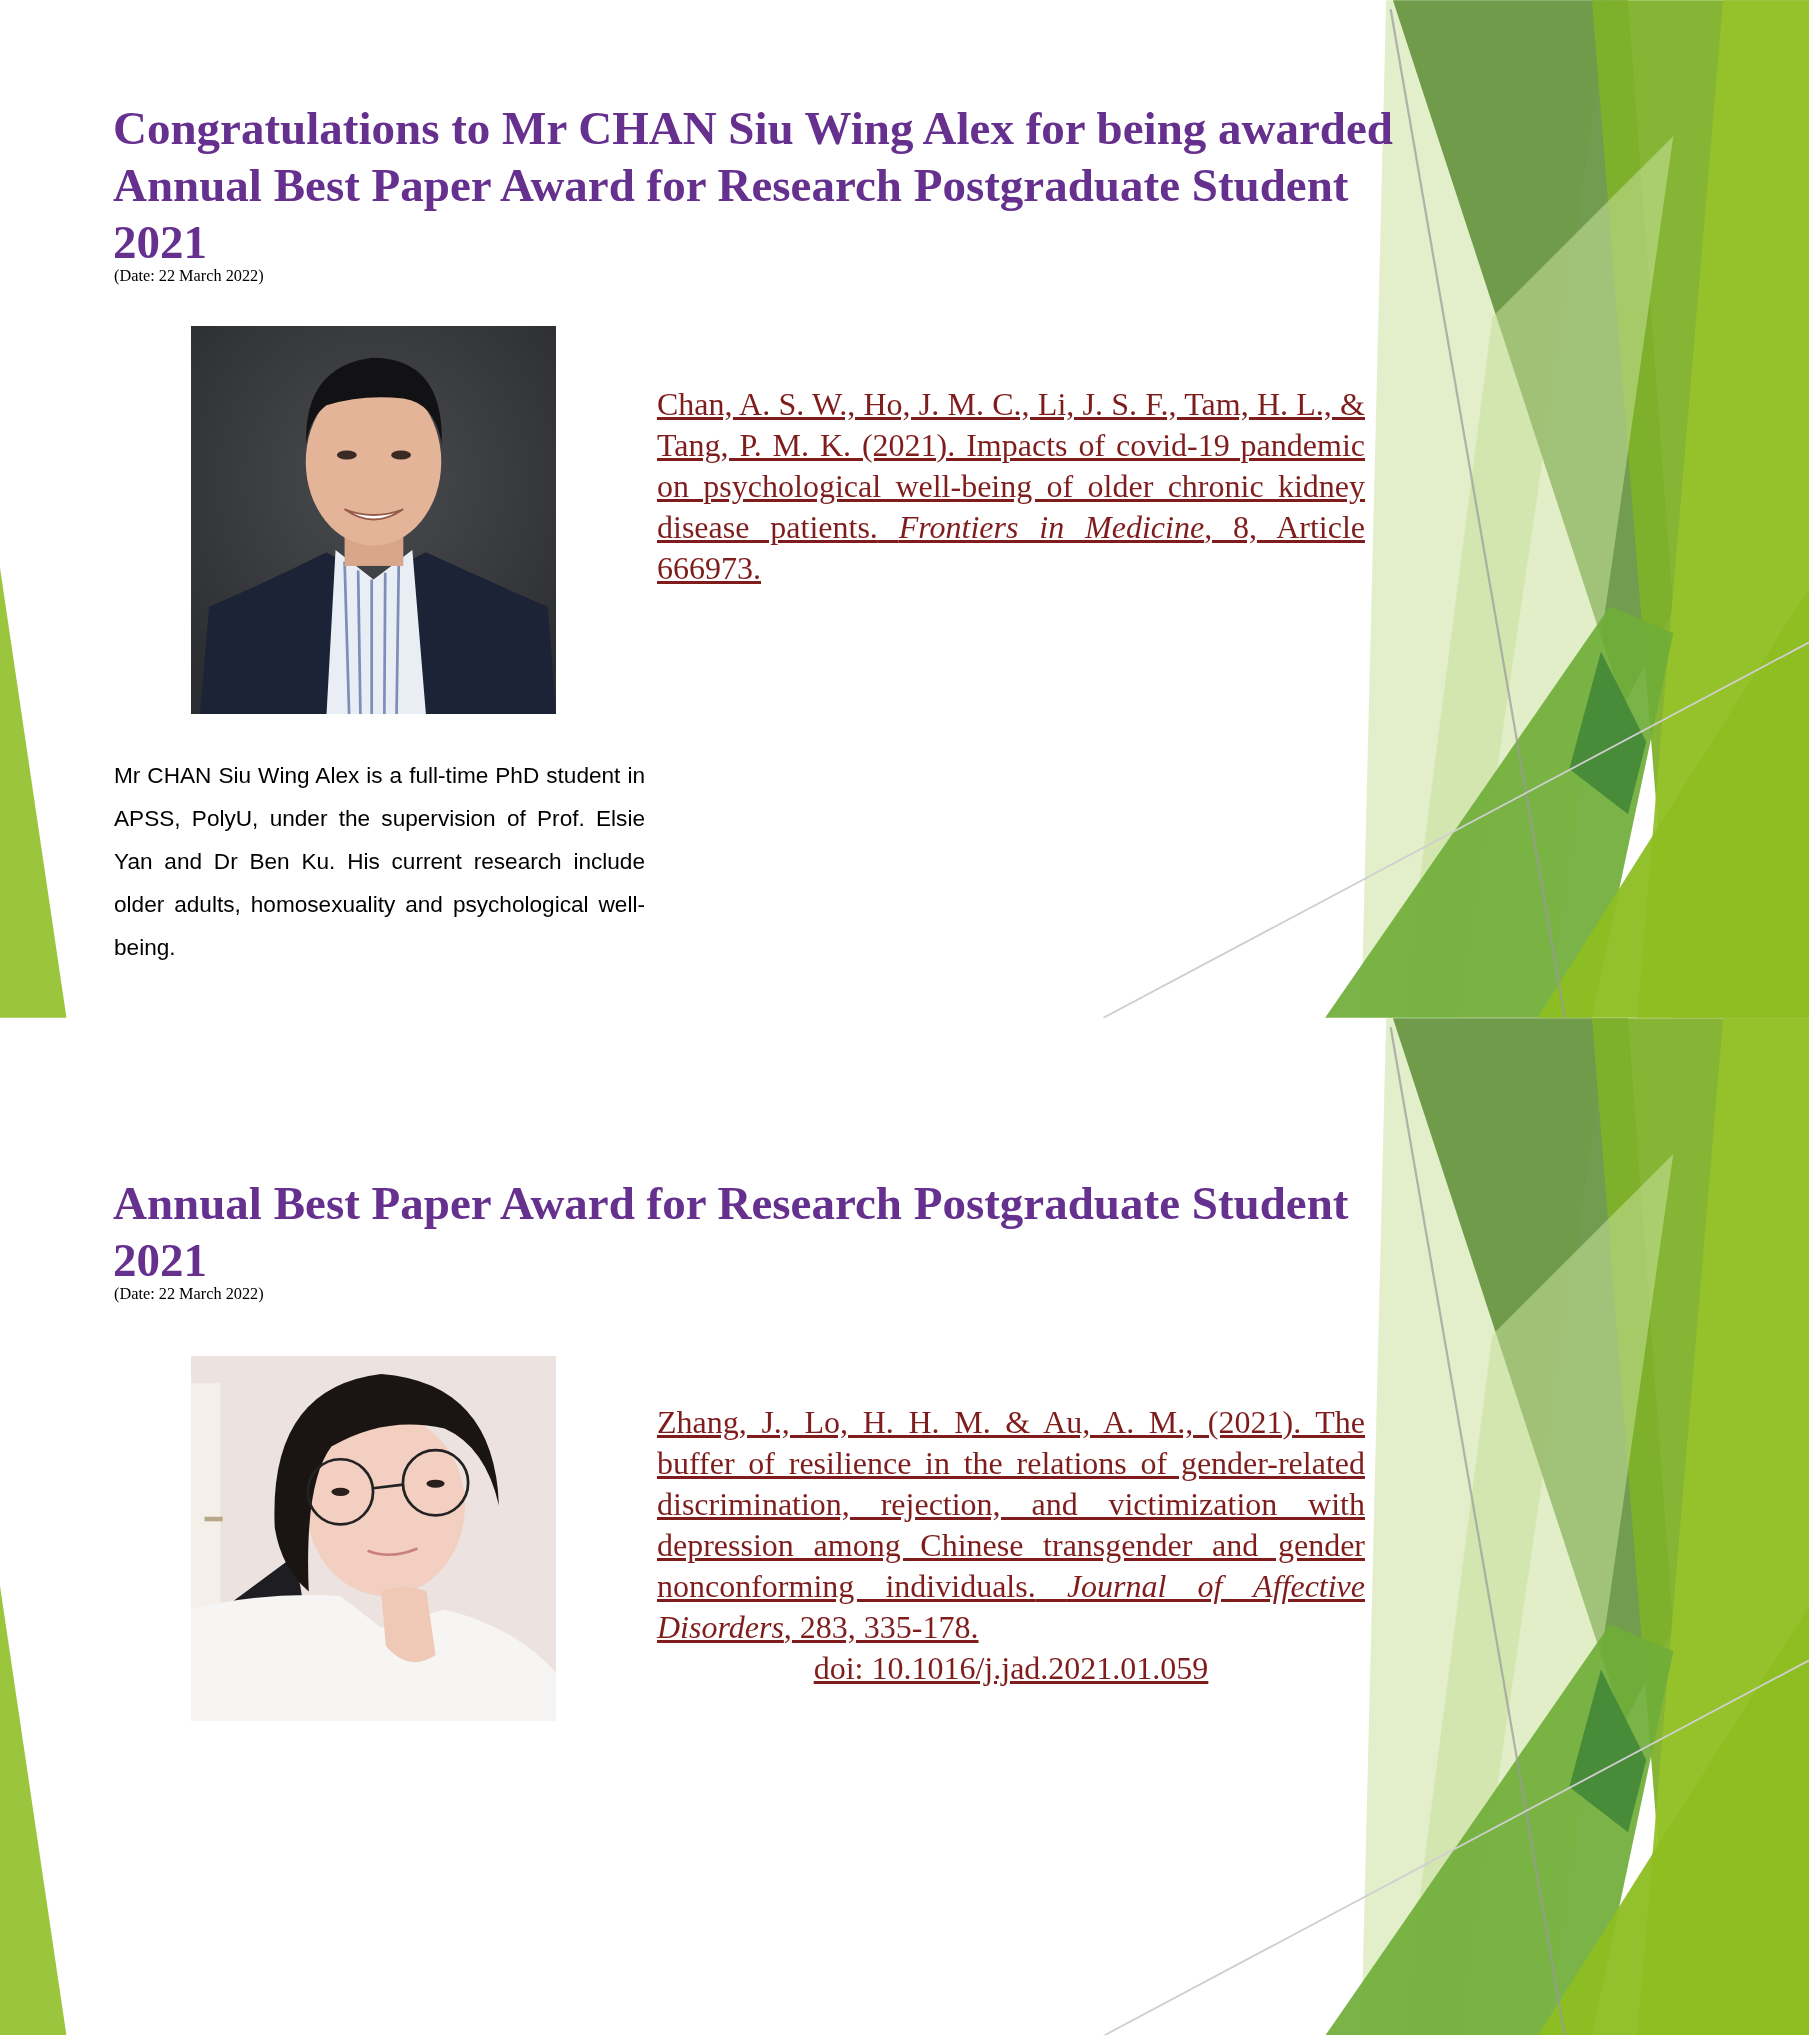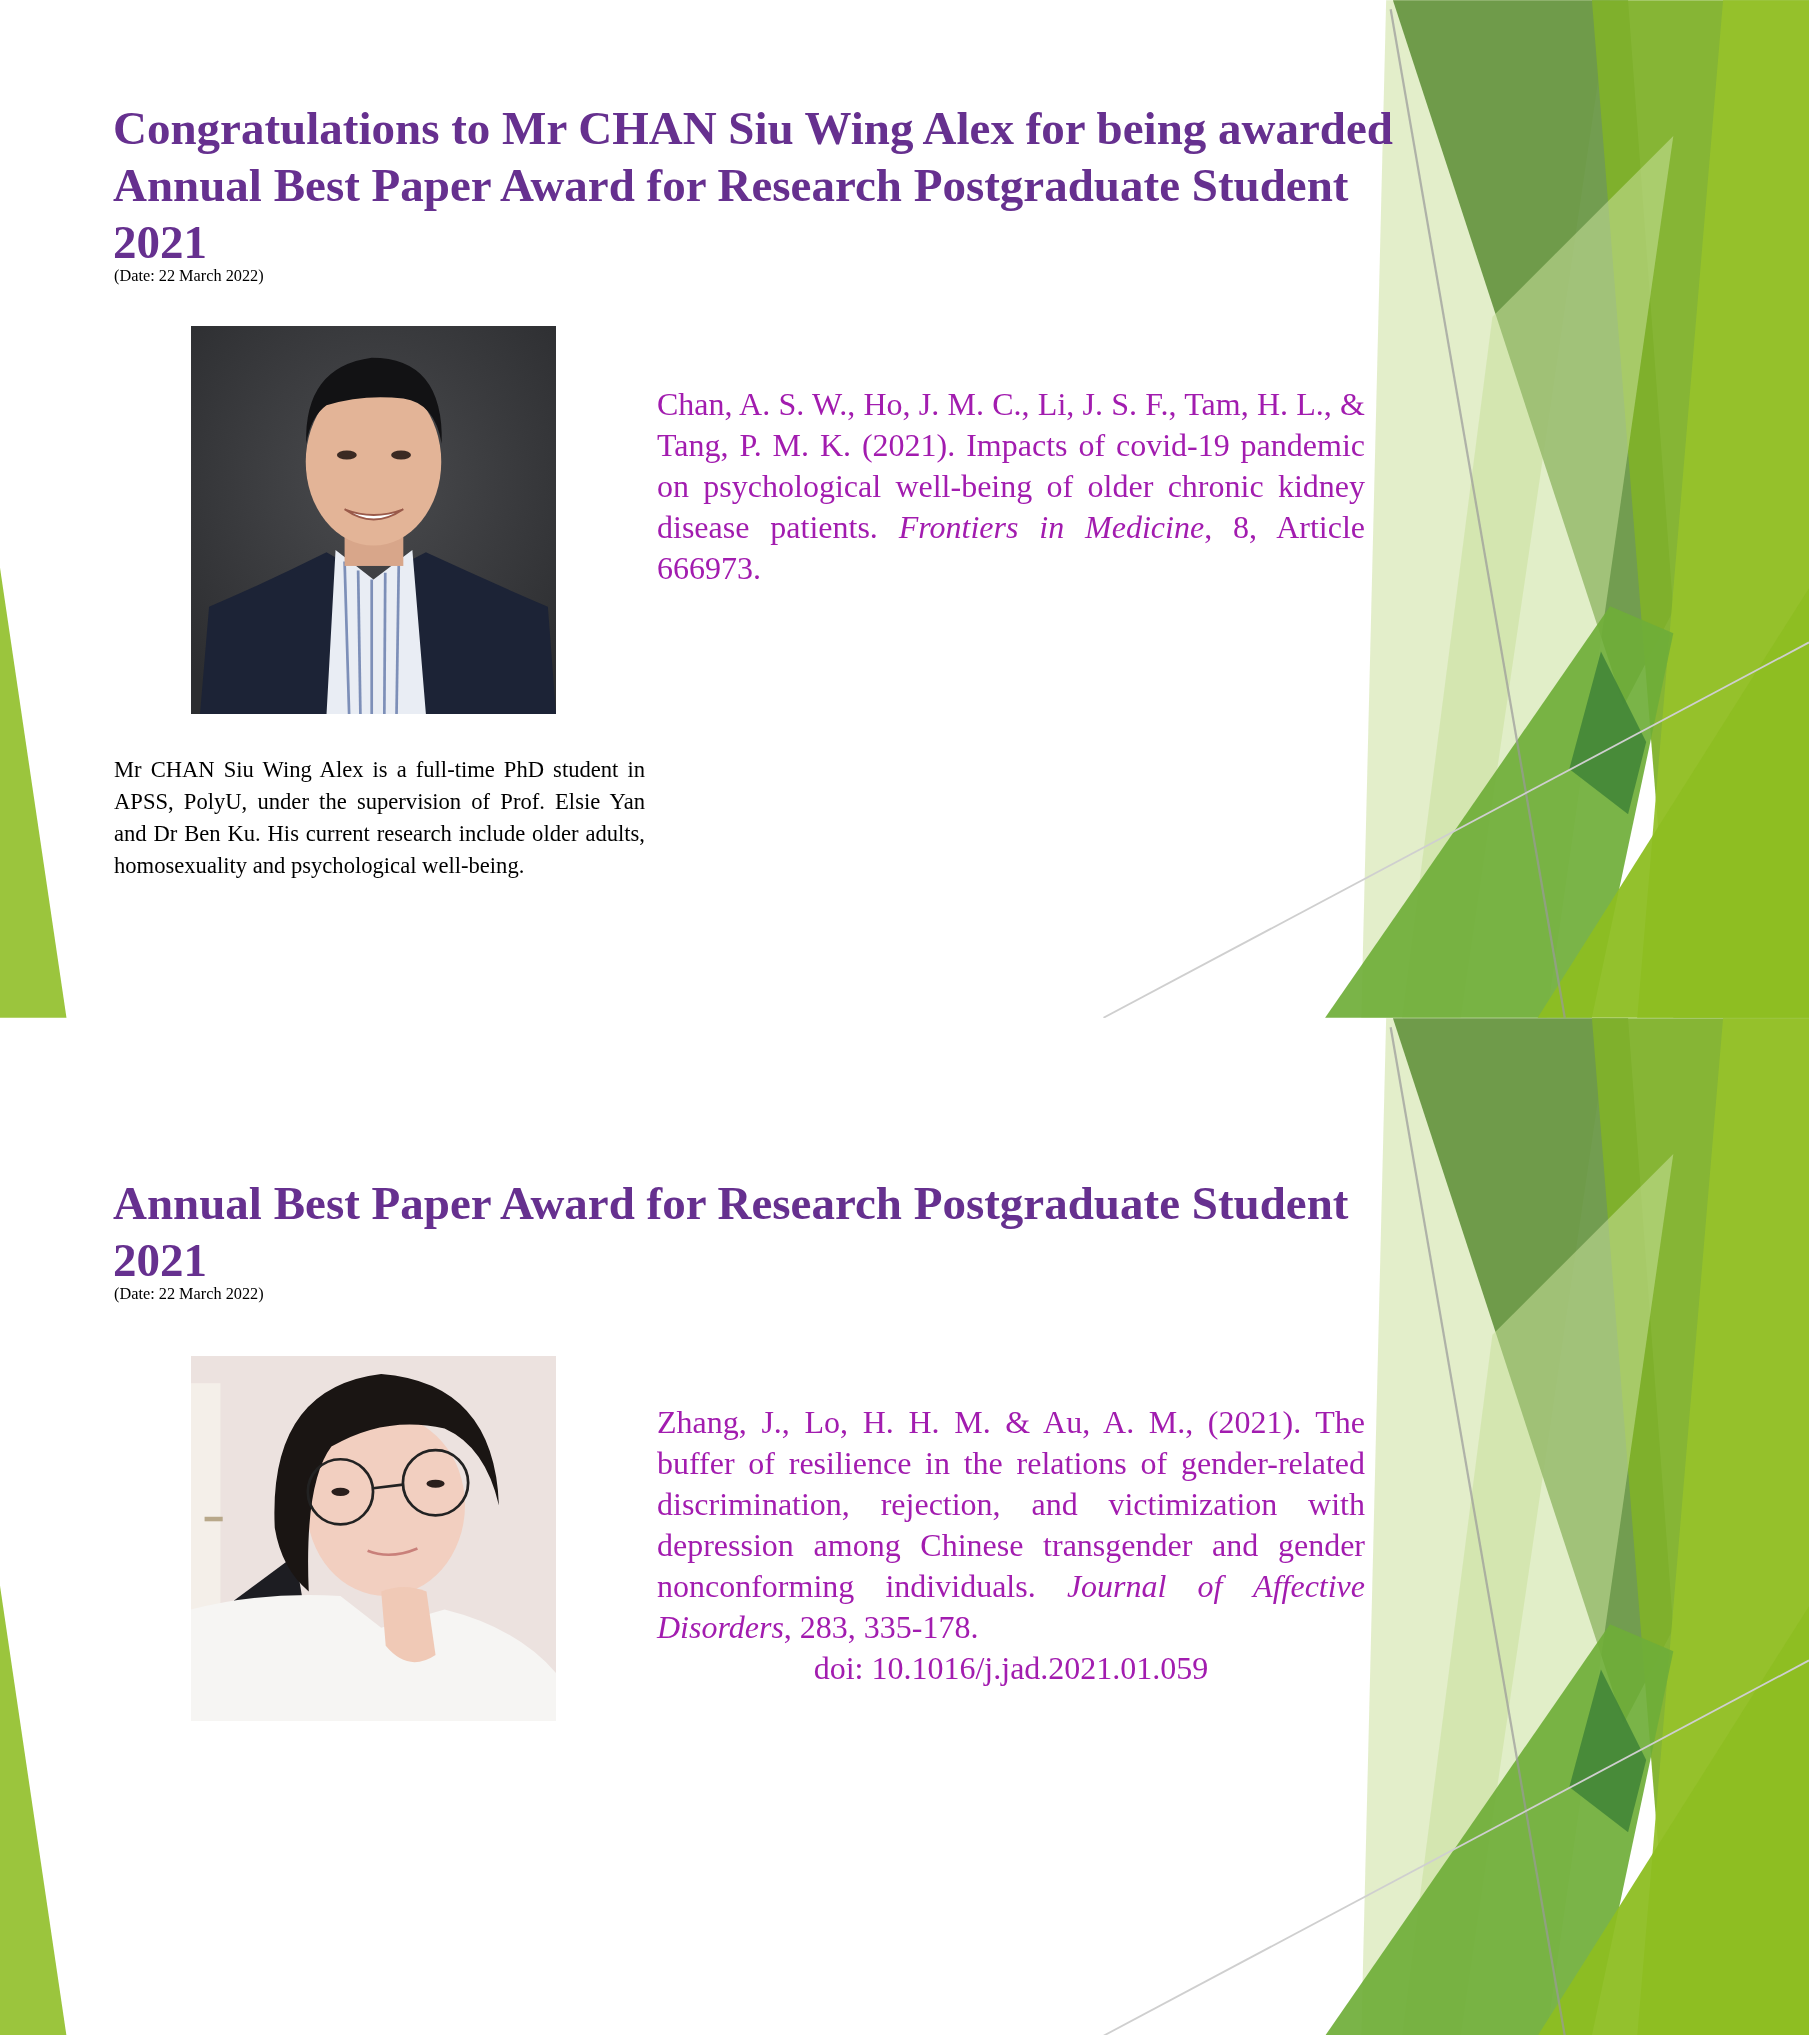--- a/index.html
+++ b/index.html
@@ -14,27 +14,27 @@
     .date {
       position: absolute; left: 114px; top: 267px; margin: 0;
       font-family: "Liberation Serif", serif; font-weight: normal;
       font-size: 16.3px; line-height: 18px; color: #000000;
     }
     .photo { position: absolute; left: 191px; width: 365px; overflow: hidden; }
     .photo svg { width: 100%; height: 100%; display: block; }
     .citation {
       position: absolute; left: 657px; top: 384px; width: 708px; margin: 0;
       font-family: "Liberation Serif", serif; font-size: 32px; line-height: 41px;
-      color: #a21caf; text-align: justify;
+      color: #7f1d1d; text-align: justify; text-decoration: underline;
     }
     .citation .line { display: block; }
     .citation i { font-style: italic; }
     .bio {
       position: absolute; left: 114px; top: 754px; width: 531px; margin: 0;
-      font-family: Liberation Serif, serif; font-size: 22.6px; line-height: 32px;
+      font-family: Liberation Sans, sans-serif; font-size: 22.6px; line-height: 43px;
       color: #000000; text-align: justify;
     }
   </style>
 </head>
 <body>
 
 <section class="slide" style="top:0px;">
   <svg class="deco" viewBox="0 0 4000 2250">
 
     <polygon points="0,1255 147,2250 0,2250" fill="#9BC53D"></polygon>

